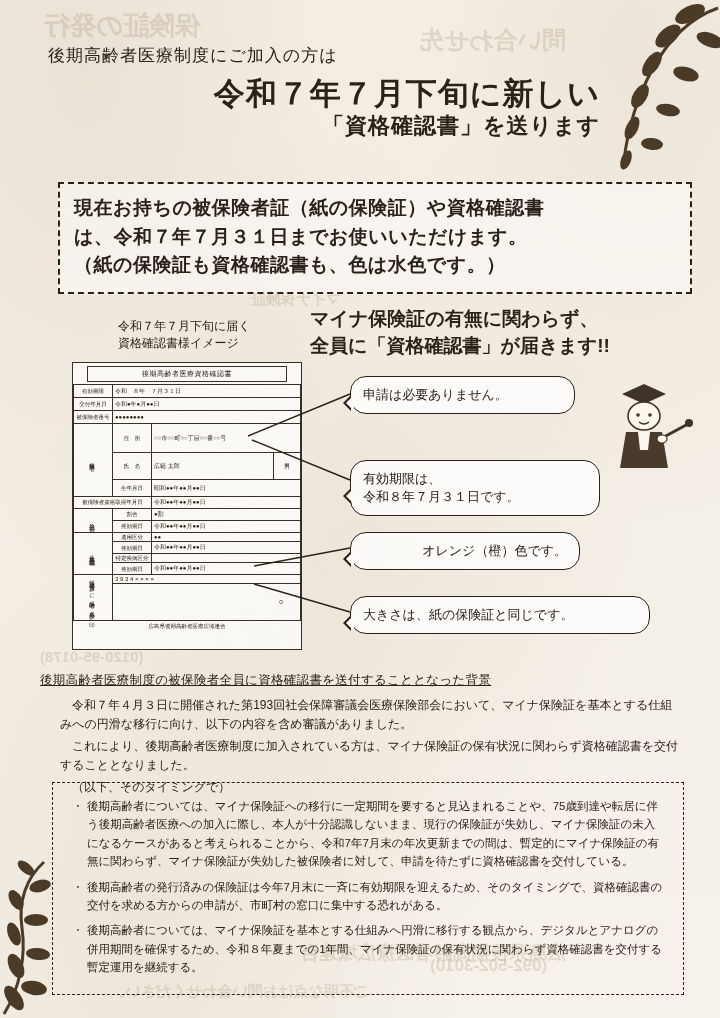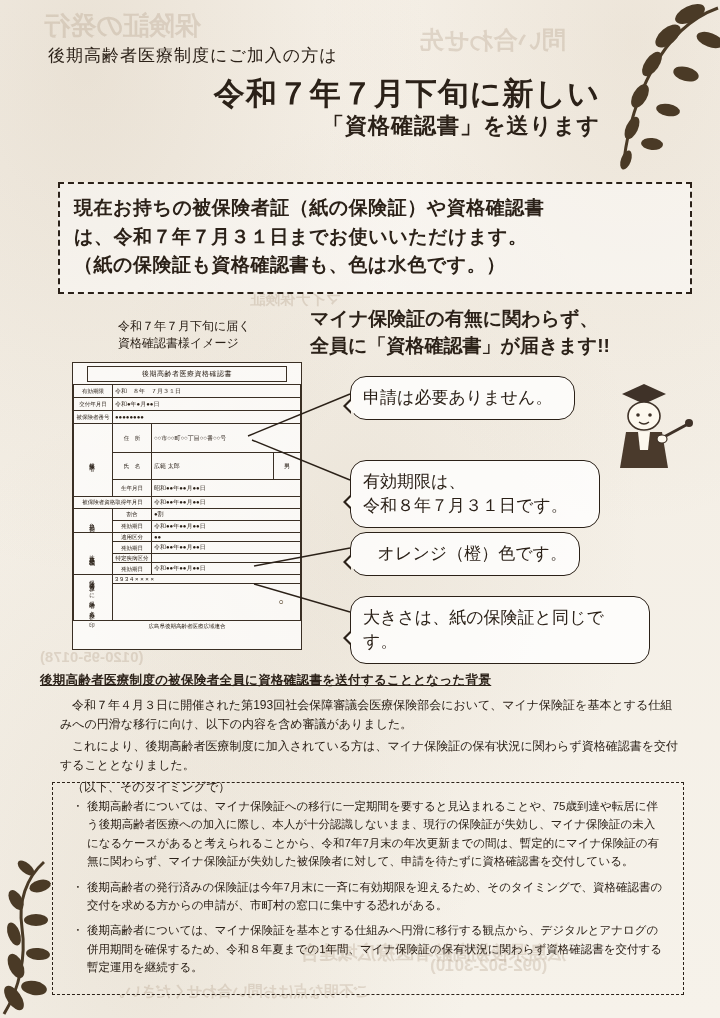--- a/index.html
+++ b/index.html
@@ -92,21 +92,21 @@
   .card .sig{height:34px;}
   .card .foot{font-size:5.5px;text-align:center;padding:2px;}
   .vtxt{writing-mode:vertical-rl;text-orientation:upright;font-size:5.5px;letter-spacing:1px;}
 
   
   .bubble{
     position:absolute;
     border:1.6px solid #2b2118;
     background:rgba(255,255,255,.8);
     border-radius:16px;
-    font-size:17px;
+    font-size:13px;
     padding:9px 12px;
     line-height:1.4;
     box-sizing:border-box;
   }
   .bubble::after{
     content:"";position:absolute;left:-16px;top:50%;
     width:0;height:0;border:8px solid transparent;border-right-color:#2b2118;
   }
   .bubble::before{
     content:"";position:absolute;left:-13px;top:50%;z-index:1;
@@ -117,21 +117,21 @@
   .b3{left:350px;top:532px;width:230px;text-align:right;}
   .b4{left:350px;top:596px;width:300px;}
 
   .pointer{position:absolute;pointer-events:none;}
 
   
   .grad{position:absolute;left:592px;top:372px;width:104px;height:104px;}
 
   .bg-title{
     position:absolute;left:40px;top:672px;
-    font-size:12.5px;font-weight:bold;text-decoration:underline;
+    font-size:12.5px;font-weight:normal;text-decoration:underline;
     letter-spacing:.3px;
   }
   .para{
     position:absolute;left:60px;top:696px;width:622px;
     font-size:12px;line-height:1.62;
   }
   .para p{margin:0 0 2px 0;}
   .para .ind{text-indent:1em;}
 
   .bullets{

